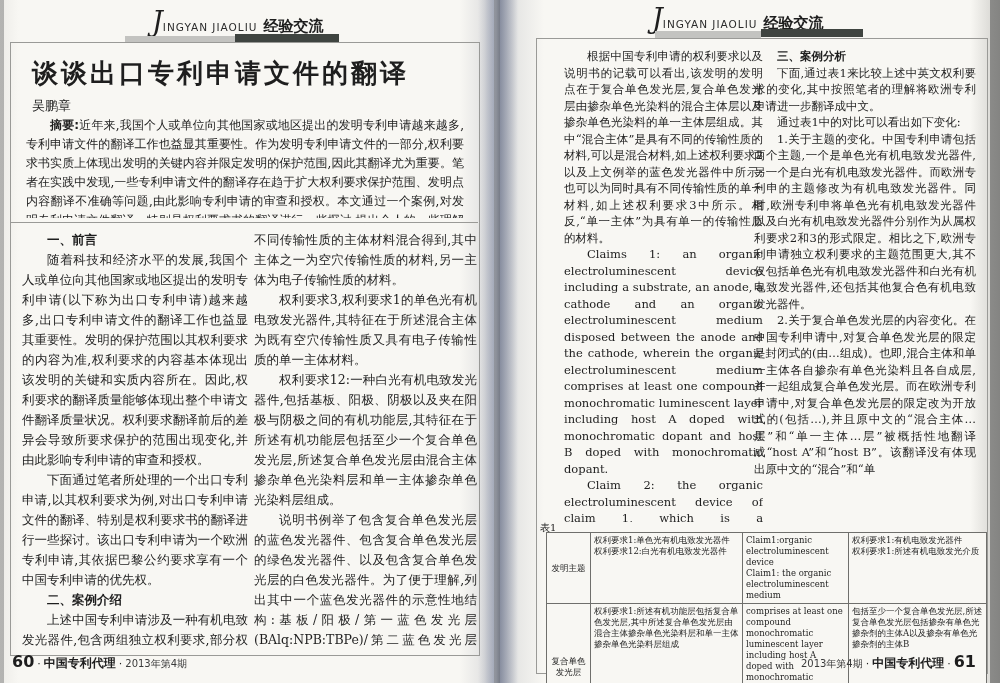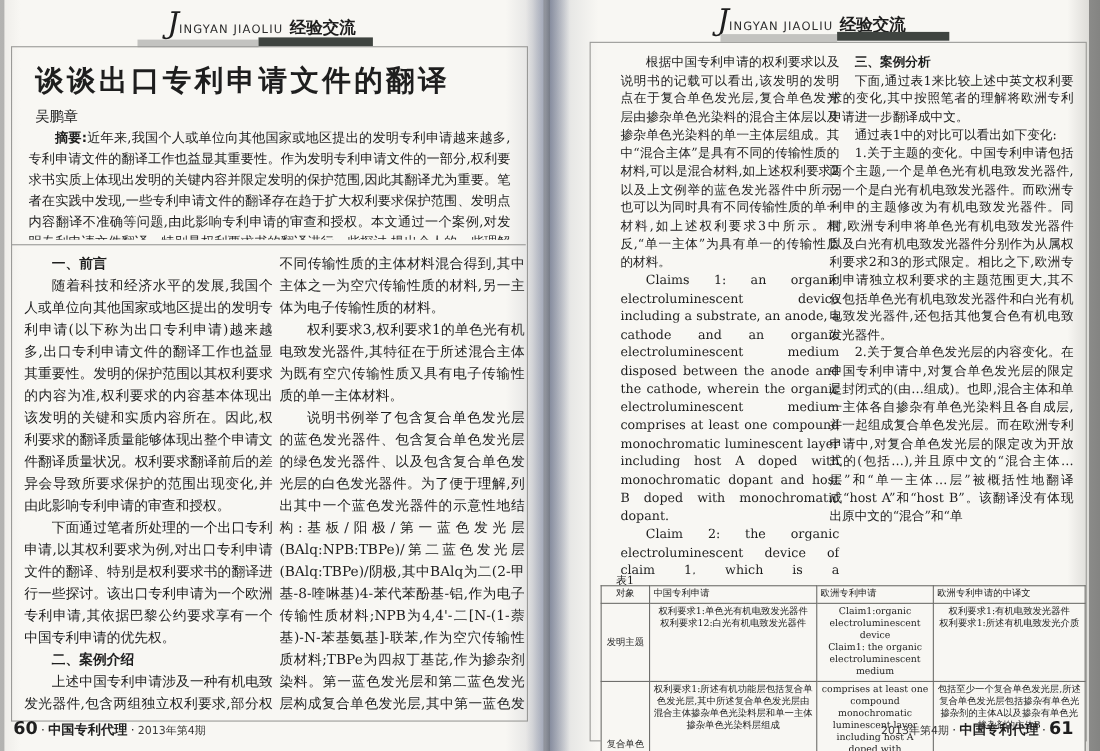--- a/index.html
+++ b/index.html
@@ -32,21 +32,21 @@
   
   .col{position:absolute;font-size:12.5px;line-height:20px;text-align:justify;overflow:hidden;}
   .col p{margin:0;text-indent:2em;}
   .col .h{font-weight:bold;font-family:"DejaVu Sans",sans-serif;}
   .col2x{font-size:11.5px;line-height:16.5px;}
   
   .tcap{position:absolute;font-size:10px;}
   table.cmp{position:absolute;border-collapse:collapse;table-layout:fixed;
     font-size:8.5px;line-height:11px;background:#f8f7f3;}
   table.cmp td,table.cmp th{border:1px solid #6f6f6c;padding:2px 3px;vertical-align:top;
-    font-weight:normal;text-align:center;}
+    font-weight:normal;text-align:left;}
   table.cmp th{text-align:left;}
   .cc{text-align:center !important;vertical-align:middle !important;}
   .pre{white-space:pre-line;}
   .en{font-family:"DejaVu Serif",serif;}
   
   .foot{position:absolute;white-space:nowrap;font-family:"DejaVu Sans",sans-serif;}
   .foot .pg{font-size:16px;font-weight:bold;}
   .foot .jn{font-size:12px;font-weight:bold;}
   .foot .is{font-size:10px;color:#3a3a3a;}
   .foot .dot{font-size:11px;margin:0 3px;}
@@ -79,20 +79,21 @@
       <p class="h">一、前言</p>
       <p>随着科技和经济水平的发展,我国个人或单位向其他国家或地区提出的发明专利申请(以下称为出口专利申请)越来越多,出口专利申请文件的翻译工作也益显其重要性。发明的保护范围以其权利要求的内容为准,权利要求的内容基本体现出该发明的关键和实质内容所在。因此,权利要求的翻译质量能够体现出整个申请文件翻译质量状况。权利要求翻译前后的差异会导致所要求保护的范围出现变化,并由此影响专利申请的审查和授权。</p>
       <p>下面通过笔者所处理的一个出口专利申请,以其权利要求为例,对出口专利申请文件的翻译、特别是权利要求书的翻译进行一些探讨。该出口专利申请为一个欧洲专利申请,其依据巴黎公约要求享有一个中国专利申请的优先权。</p>
       <p class="h">二、案例介绍</p>
       <p>上述中国专利申请涉及一种有机电致发光器件,包含两组独立权利要求,部分权项如下:</p>
 
     </div>
     <div class="col" style="left:250px;top:230px;width:223px;height:420px;">
       <p style="text-indent:0;">不同传输性质的主体材料混合得到,其中主体之一为空穴传输性质的材料,另一主体为电子传输性质的材料。</p>
       <p>权利要求3,权利要求1的单色光有机电致发光器件,其特征在于所述混合主体为既有空穴传输性质又具有电子传输性质的单一主体材料。</p>
+      <p>权利要求12:一种白光有机电致发光器件,包括基板、阳极、阴极以及夹在阳极与阴极之间的有机功能层,其特征在于所述有机功能层包括至少一个复合单色发光层,所述复合单色发光层由混合主体掺杂单色光染料层和单一主体掺杂单色光染料层组成。</p>
       <p>说明书例举了包含复合单色发光层的蓝色发光器件、包含复合单色发光层的绿色发光器件、以及包含复合单色发光层的白色发光器件。为了便于理解,列出其中一个蓝色发光器件的示意性地结构:基板/阳极/第一蓝色发光层(BAlq:NPB:TBPe)/第二蓝色发光层(BAlq:TBPe)/阴极,其中BAlq为二(2-甲基-8-喹啉基)4-苯代苯酚基-铝,作为电子传输性质材料;NPB为4,4'-二[N-(1-萘基)-N-苯基氨基]-联苯,作为空穴传输性质材料;TBPe为四叔丁基芘,作为掺杂剂染料。第一蓝色发光层和第二蓝色发光层构成复合单色发光层,其中第一蓝色发光层中的BAlq和NPB构成混合主体,第二蓝色发光层中的BAlq构成单一主体。</p>
     </div>
 
     <div class="foot" style="left:8px;top:652px;">
       <span class="pg">60</span><span class="dot">·</span><span class="jn">中国专利代理</span><span class="dot">·</span><span class="is">2013年第4期</span>
     </div>
   </div>
 
   <div class="page" id="page-right">
 
@@ -111,35 +112,29 @@
 
     </div>
     <div class="col col2x" style="left:254px;top:48px;width:222px;height:474px;">
       <p class="h">三、案例分析</p>
       <p>下面,通过表1来比较上述中英文权利要求的变化,其中按照笔者的理解将欧洲专利申请进一步翻译成中文。</p>
       <p>通过表1中的对比可以看出如下变化:</p>
       <p>1.关于主题的变化。中国专利申请包括两个主题,一个是单色光有机电致发光器件,另一个是白光有机电致发光器件。而欧洲专利申的主题修改为有机电致发光器件。同时,欧洲专利申将单色光有机电致发光器件以及白光有机电致发光器件分别作为从属权利要求2和3的形式限定。相比之下,欧洲专利申请独立权利要求的主题范围更大,其不仅包括单色光有机电致发光器件和白光有机电致发光器件,还包括其他复合色有机电致发光器件。</p>
       <p>2.关于复合单色发光层的内容变化。在中国专利申请中,对复合单色发光层的限定是封闭式的(由…组成)。也即,混合主体和单一主体各自掺杂有单色光染料且各自成层,并一起组成复合单色发光层。而在欧洲专利申请中,对复合单色发光层的限定改为开放式的(包括…),并且原中文的“混合主体…层”和“单一主体…层”被概括性地翻译成“host A”和“host B”。该翻译没有体现出原中文的“混合”和“单</p>
     </div>
 
-    <div class="tcap" style="left:60px;top:521px;">表1</div>
+    <div class="tcap" style="left:40px;top:521px;">表1</div>
     <table class="cmp" style="left:46px;top:532px;width:440px;">
       <colgroup>
           <col style="width:44px">
           <col style="width:152px">
           <col style="width:106px">
           <col style="width:138px">
         </colgroup>
       <tbody>
-          <tr>
-        <th class="cc">对象</th>
-        <th>中国专利申请</th>
-        <th>欧洲专利申请</th>
-        <th>欧洲专利申请的中译文</th>
-      </tr>
       <tr>
         <td class="cc pre">发明主题</td>
         <td class="pre">权利要求1:单色光有机电致发光器件
 权利要求12:白光有机电致发光器件</td>
         <td class="pre en">Claim1:organic electroluminescent device
 Claim1: the organic electroluminescent medium</td>
         <td class="pre">权利要求1:有机电致发光器件
 权利要求1:所述有机电致发光介质</td>
       </tr>
       <tr>

